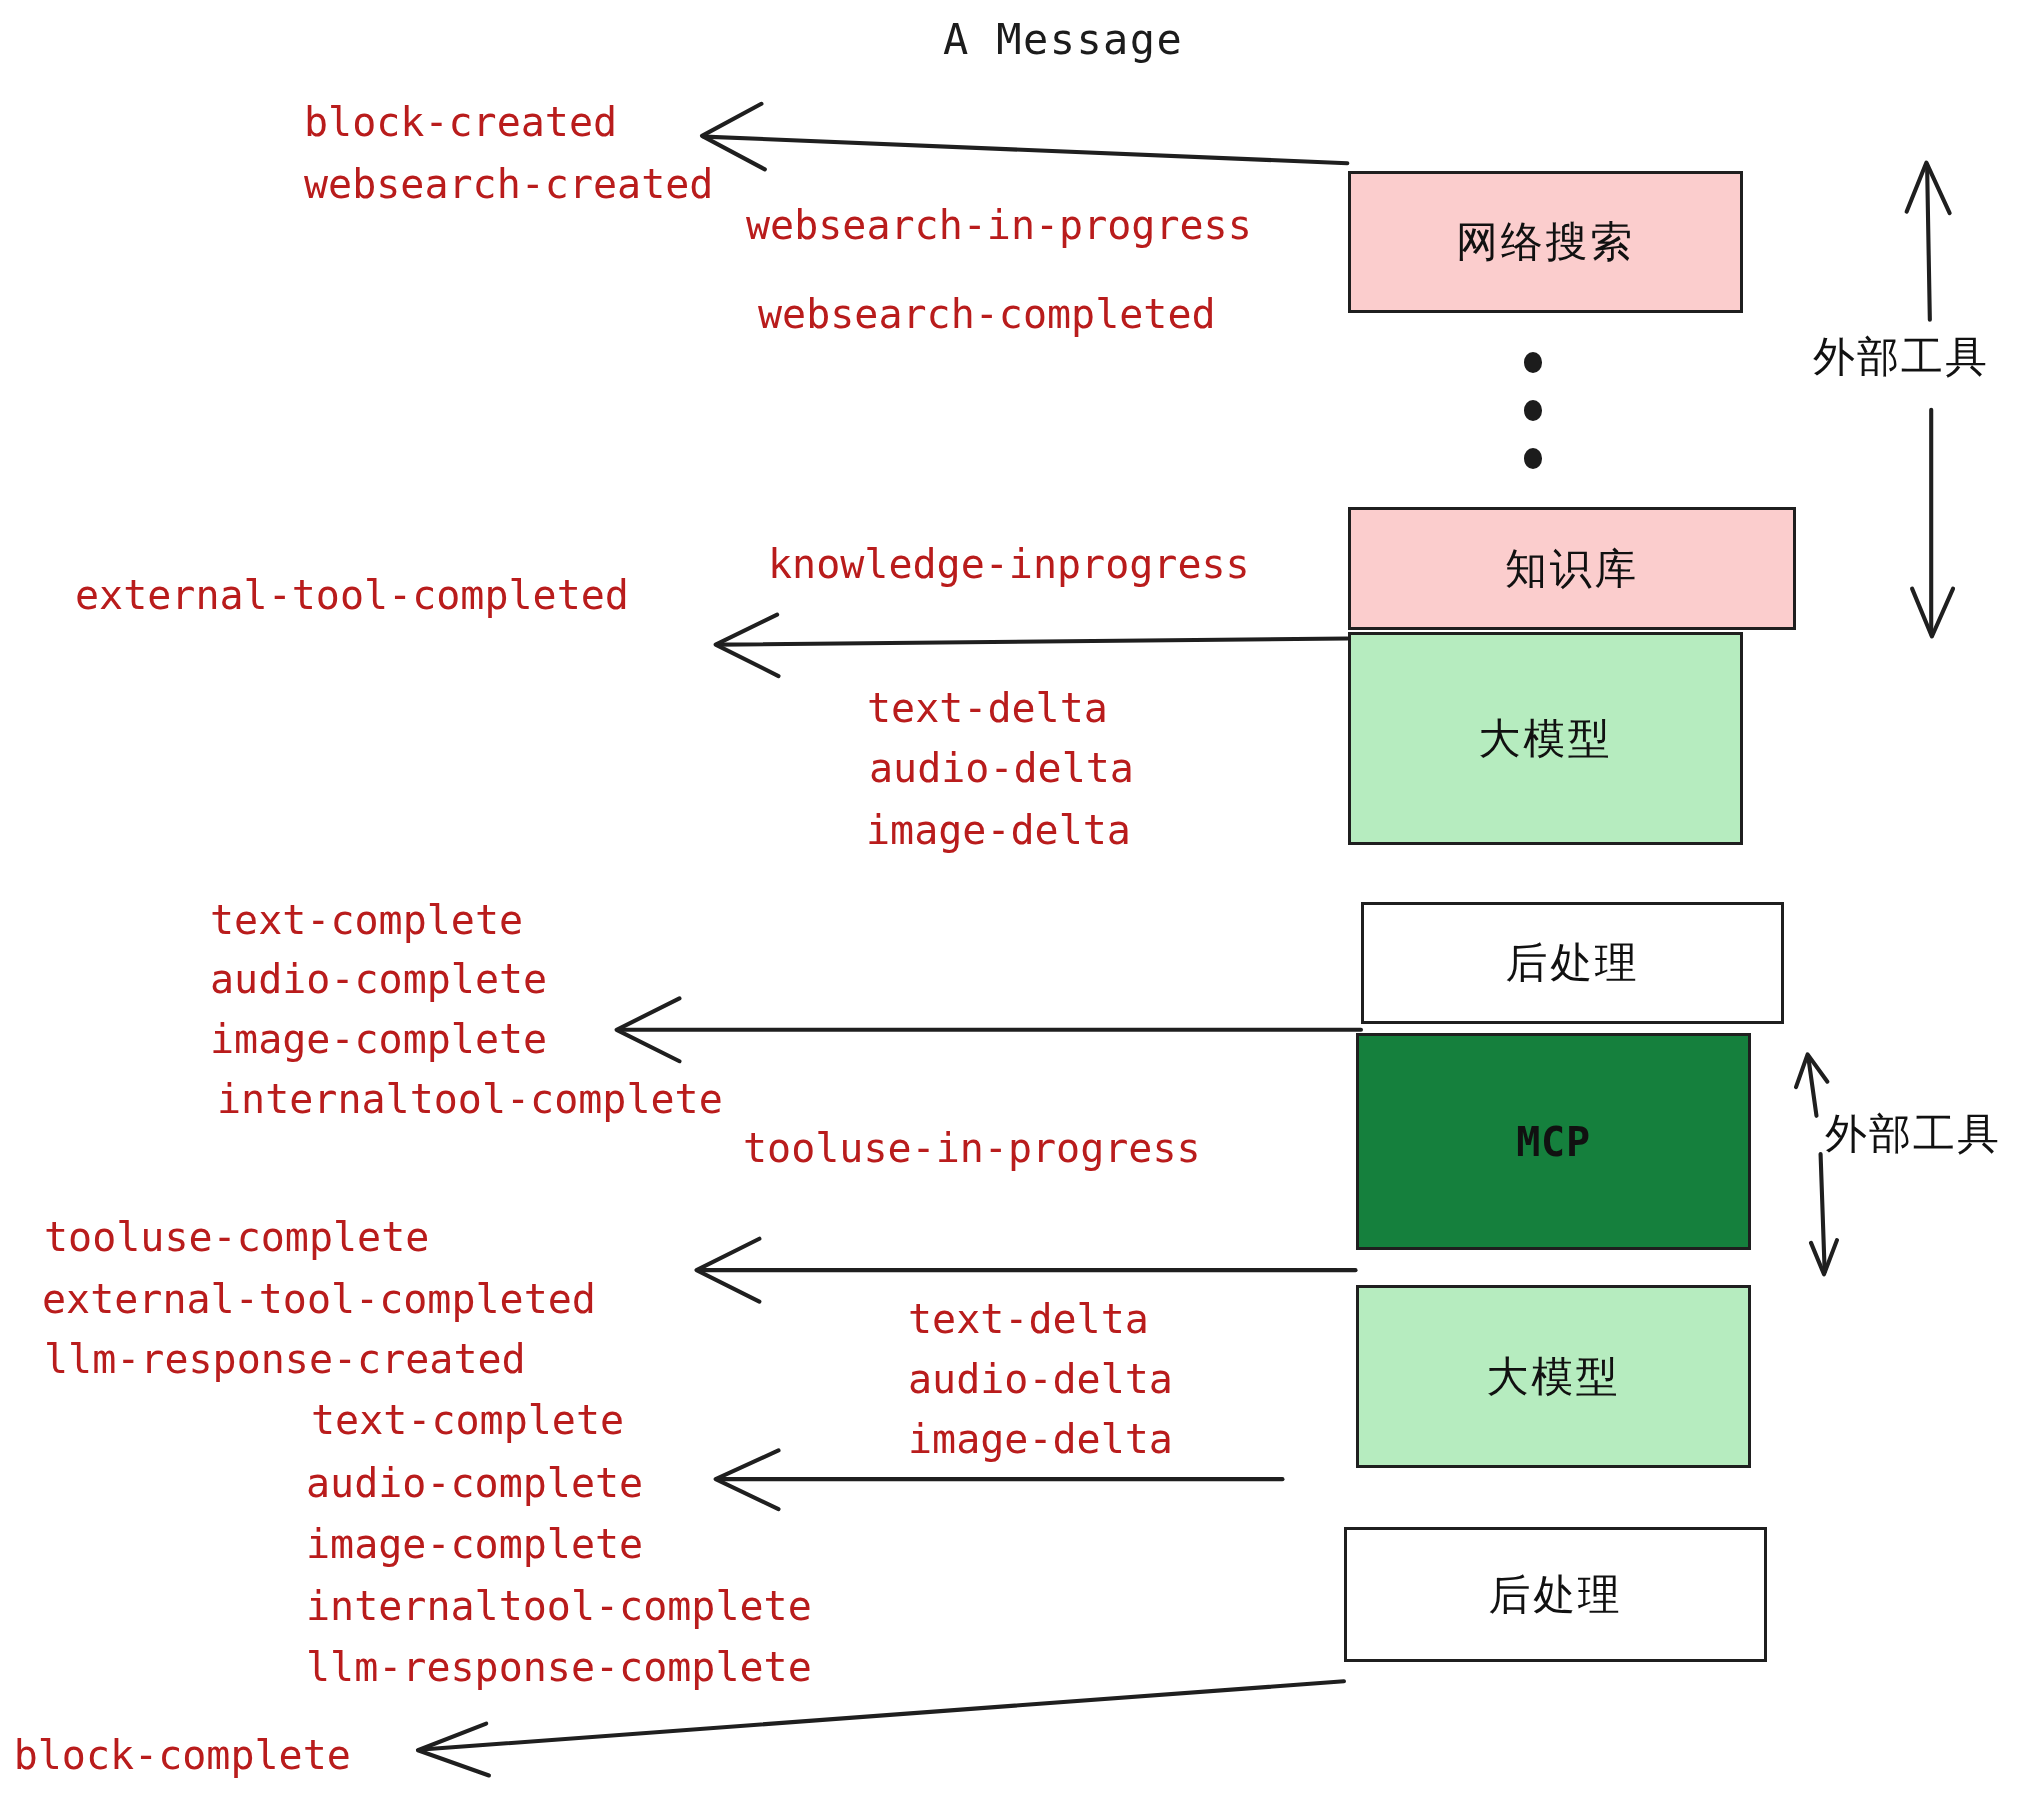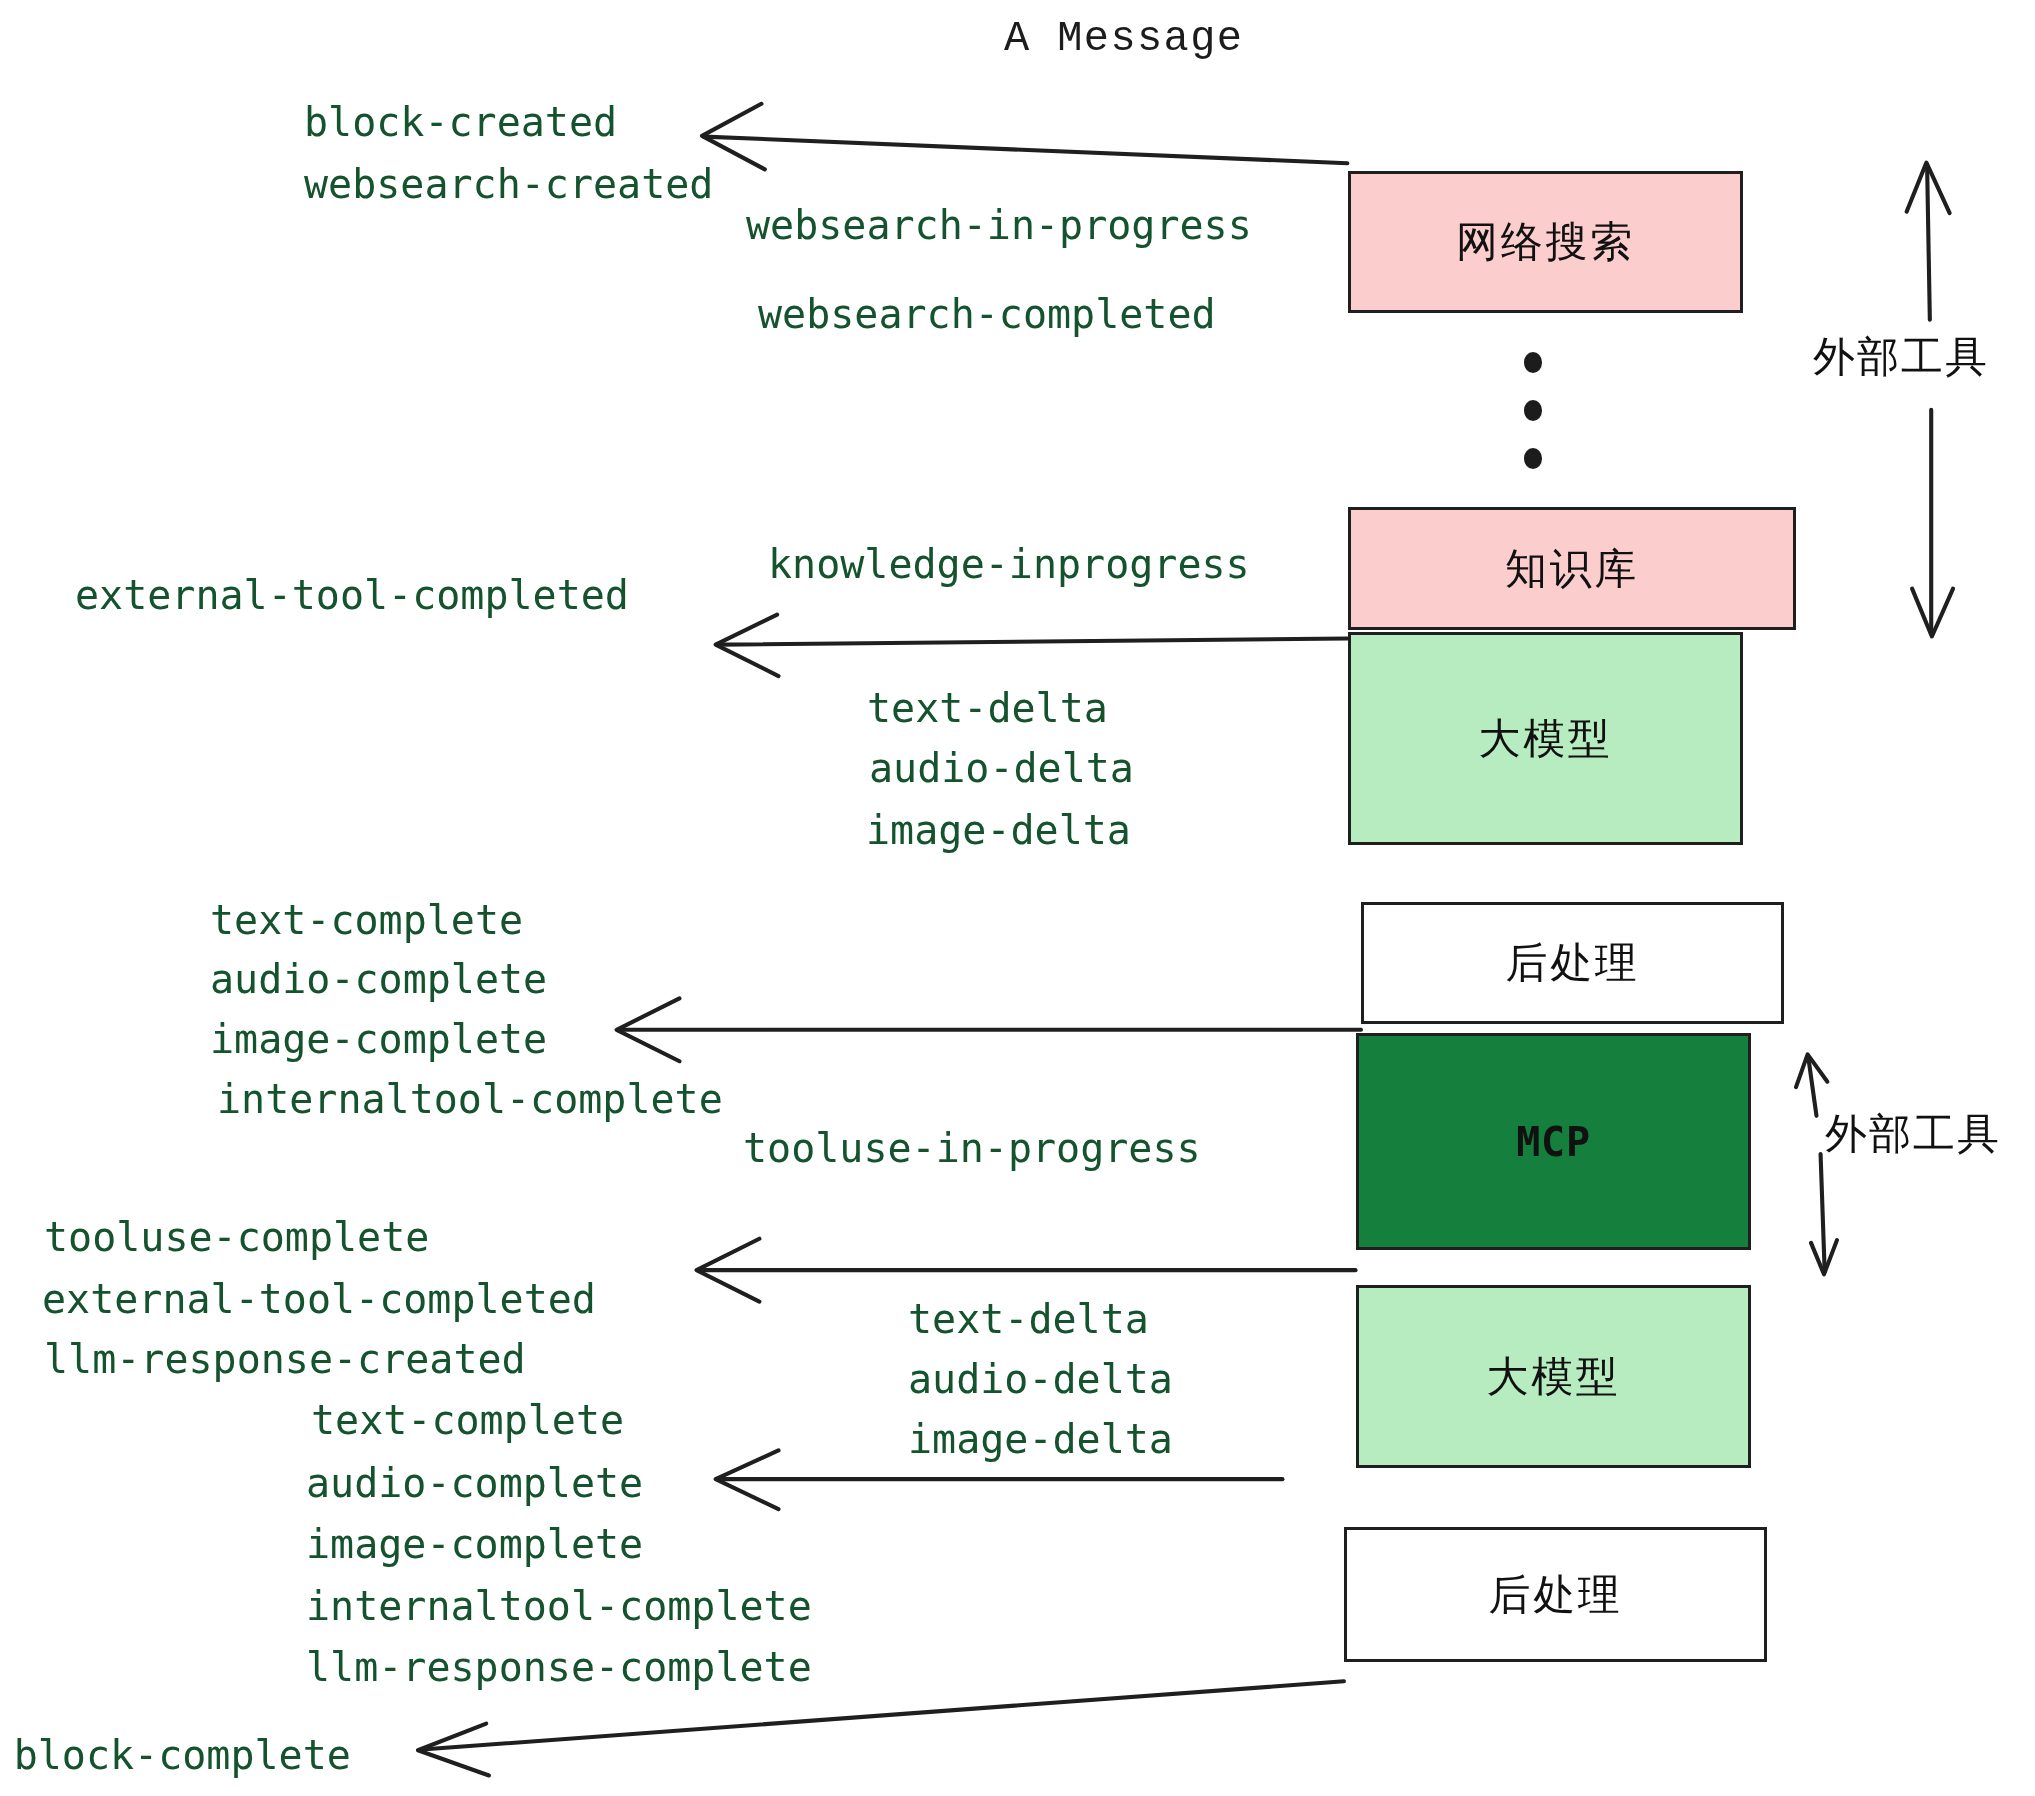--- a/index.html
+++ b/index.html
@@ -24,21 +24,21 @@
     letter-spacing: 1.4px;
     color: #1c1c1c;
     white-space: nowrap;
   }
   
   .evt {
     position: absolute;
     font-family: "DejaVu Sans Mono", "Liberation Mono", monospace;
     font-size: 40px;
     line-height: 1.0;
-    color: #14532d;
+    color: #b91c1c;
     white-space: nowrap;
   }
 
   
   .box {
     position: absolute;
     box-sizing: border-box;
     border: 3.4px solid #1f1f1f;
     display: flex;
     align-items: center;
@@ -86,21 +86,21 @@
     width: 2035px;
     height: 1796px;
     pointer-events: none;
   }
 </style>
 </head>
 <body>
 
 <div id="stage">
 
-  <div class="title" style="left:1004px; top:15px;font-family:Liberation Mono, monospace;">A Message</div>
+  <div class="title" style="left:943px; top:15px;">A Message</div>
 
   <svg id="arrows" viewBox="0 0 2980 2630" xmlns="http://www.w3.org/2000/svg">
     <defs></defs>
     <g stroke="#1f1f1f" stroke-width="6" fill="none" stroke-linecap="round" stroke-linejoin="round">
 
       <g>
         <line x1="1973" y1="239" x2="1031" y2="200"></line>
         <polyline points="1115,152 1028,199 1120,248"></polyline>
       </g>
 

